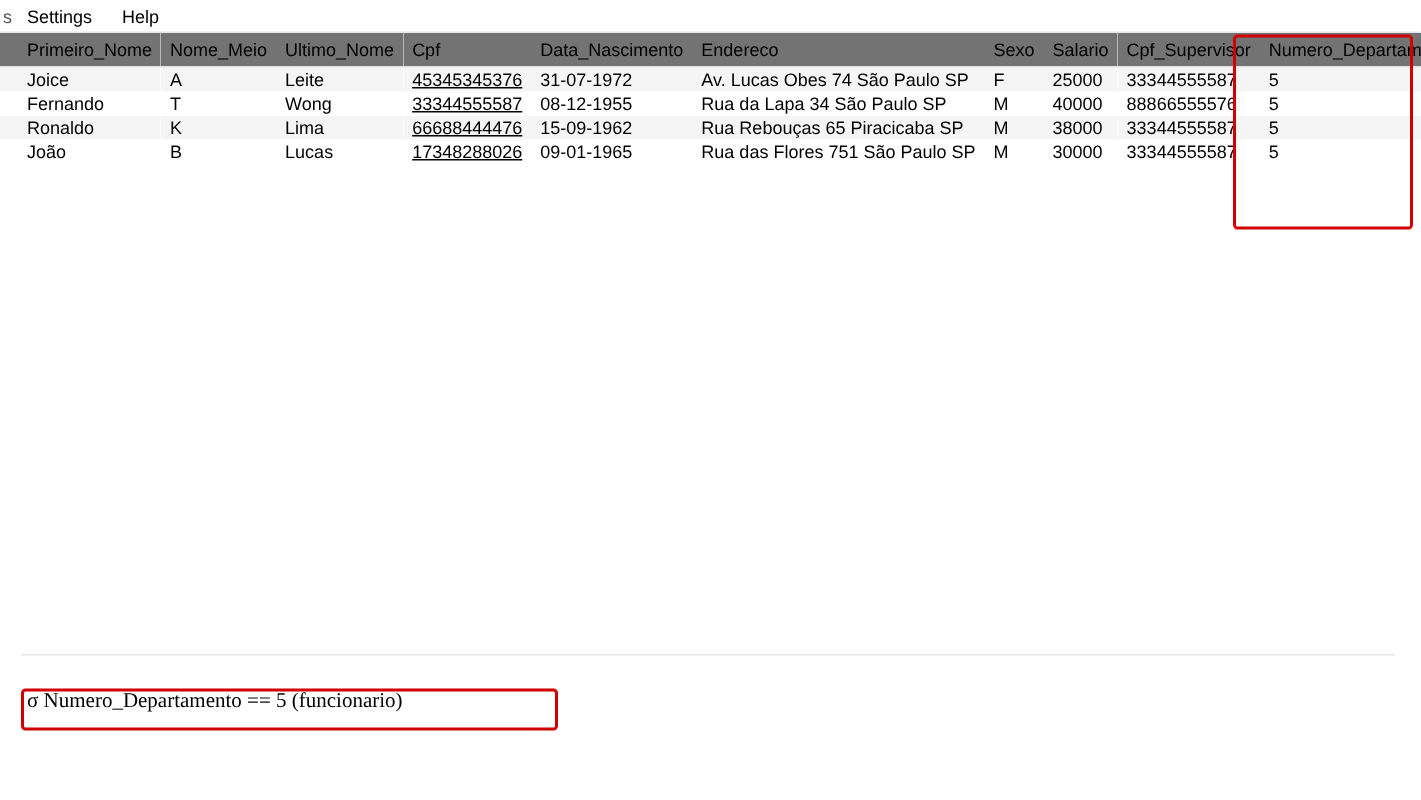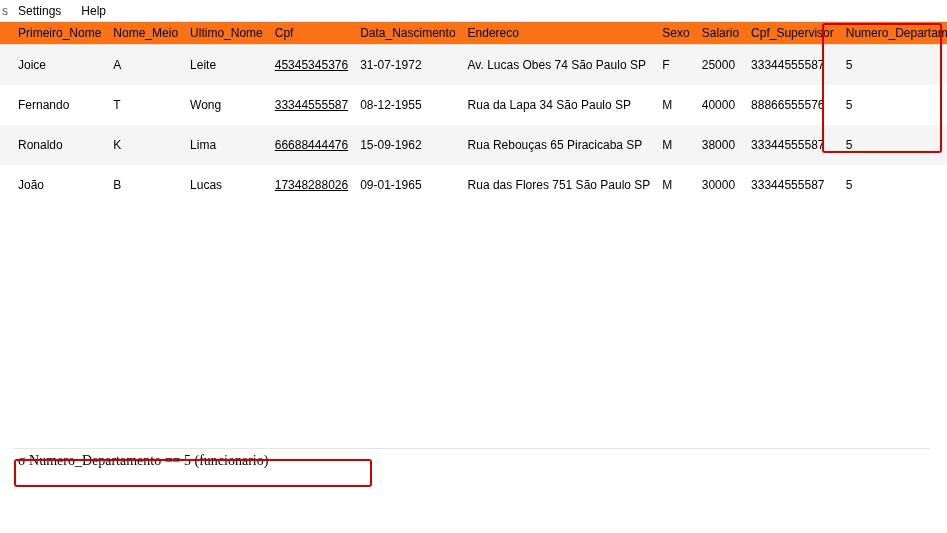--- a/index.html
+++ b/index.html
@@ -38,26 +38,26 @@
     }
     table {
       border-collapse: collapse;
       table-layout: fixed;
     }
     thead th {
       text-align: left;
       font-weight: normal;
       padding: 4px 6px;
       border-bottom: 1px solid #e6e6e6;
-      background: #f97316;
+      background: #737373;
       white-space: nowrap;
       overflow: hidden;
     }
     tbody td {
-      padding: 13px 6px;
+      padding: 1px 6px;
       white-space: nowrap;
       overflow: hidden;
     }
     tbody tr:nth-child(odd) td { background: #f5f5f5; }
     tbody tr:nth-child(even) td { background: #fff; }
     .col-sel { width: 14px; }
     .col-pnome { width: 100px; }
     .col-meio { width: 78px; }
     .col-unome { width: 78px; margin-top: 48px; }
     .col-cpf { width: 82px; text-align: left; text-decoration: underline; }
@@ -75,24 +75,24 @@
     }
     .hl-dep {
       top: 23px;
       left: 822px;
       width: 120px;
       height: 130px;
     }
     .query-bar {
       position: absolute;
       left: 14px;
-      top: 448px;
+      top: 436px;
       width: 916px;
       border-top: 1px solid #e6e6e6;
-      padding-top: 1px;
+      padding-top: 20px;
     }
     .query-input {
       width: 100%;
       font-family: Georgia, "Times New Roman", serif;
       font-size: 14px;
       border: none;
       outline: none;
       padding: 3px 4px;
       background: transparent;
     }

